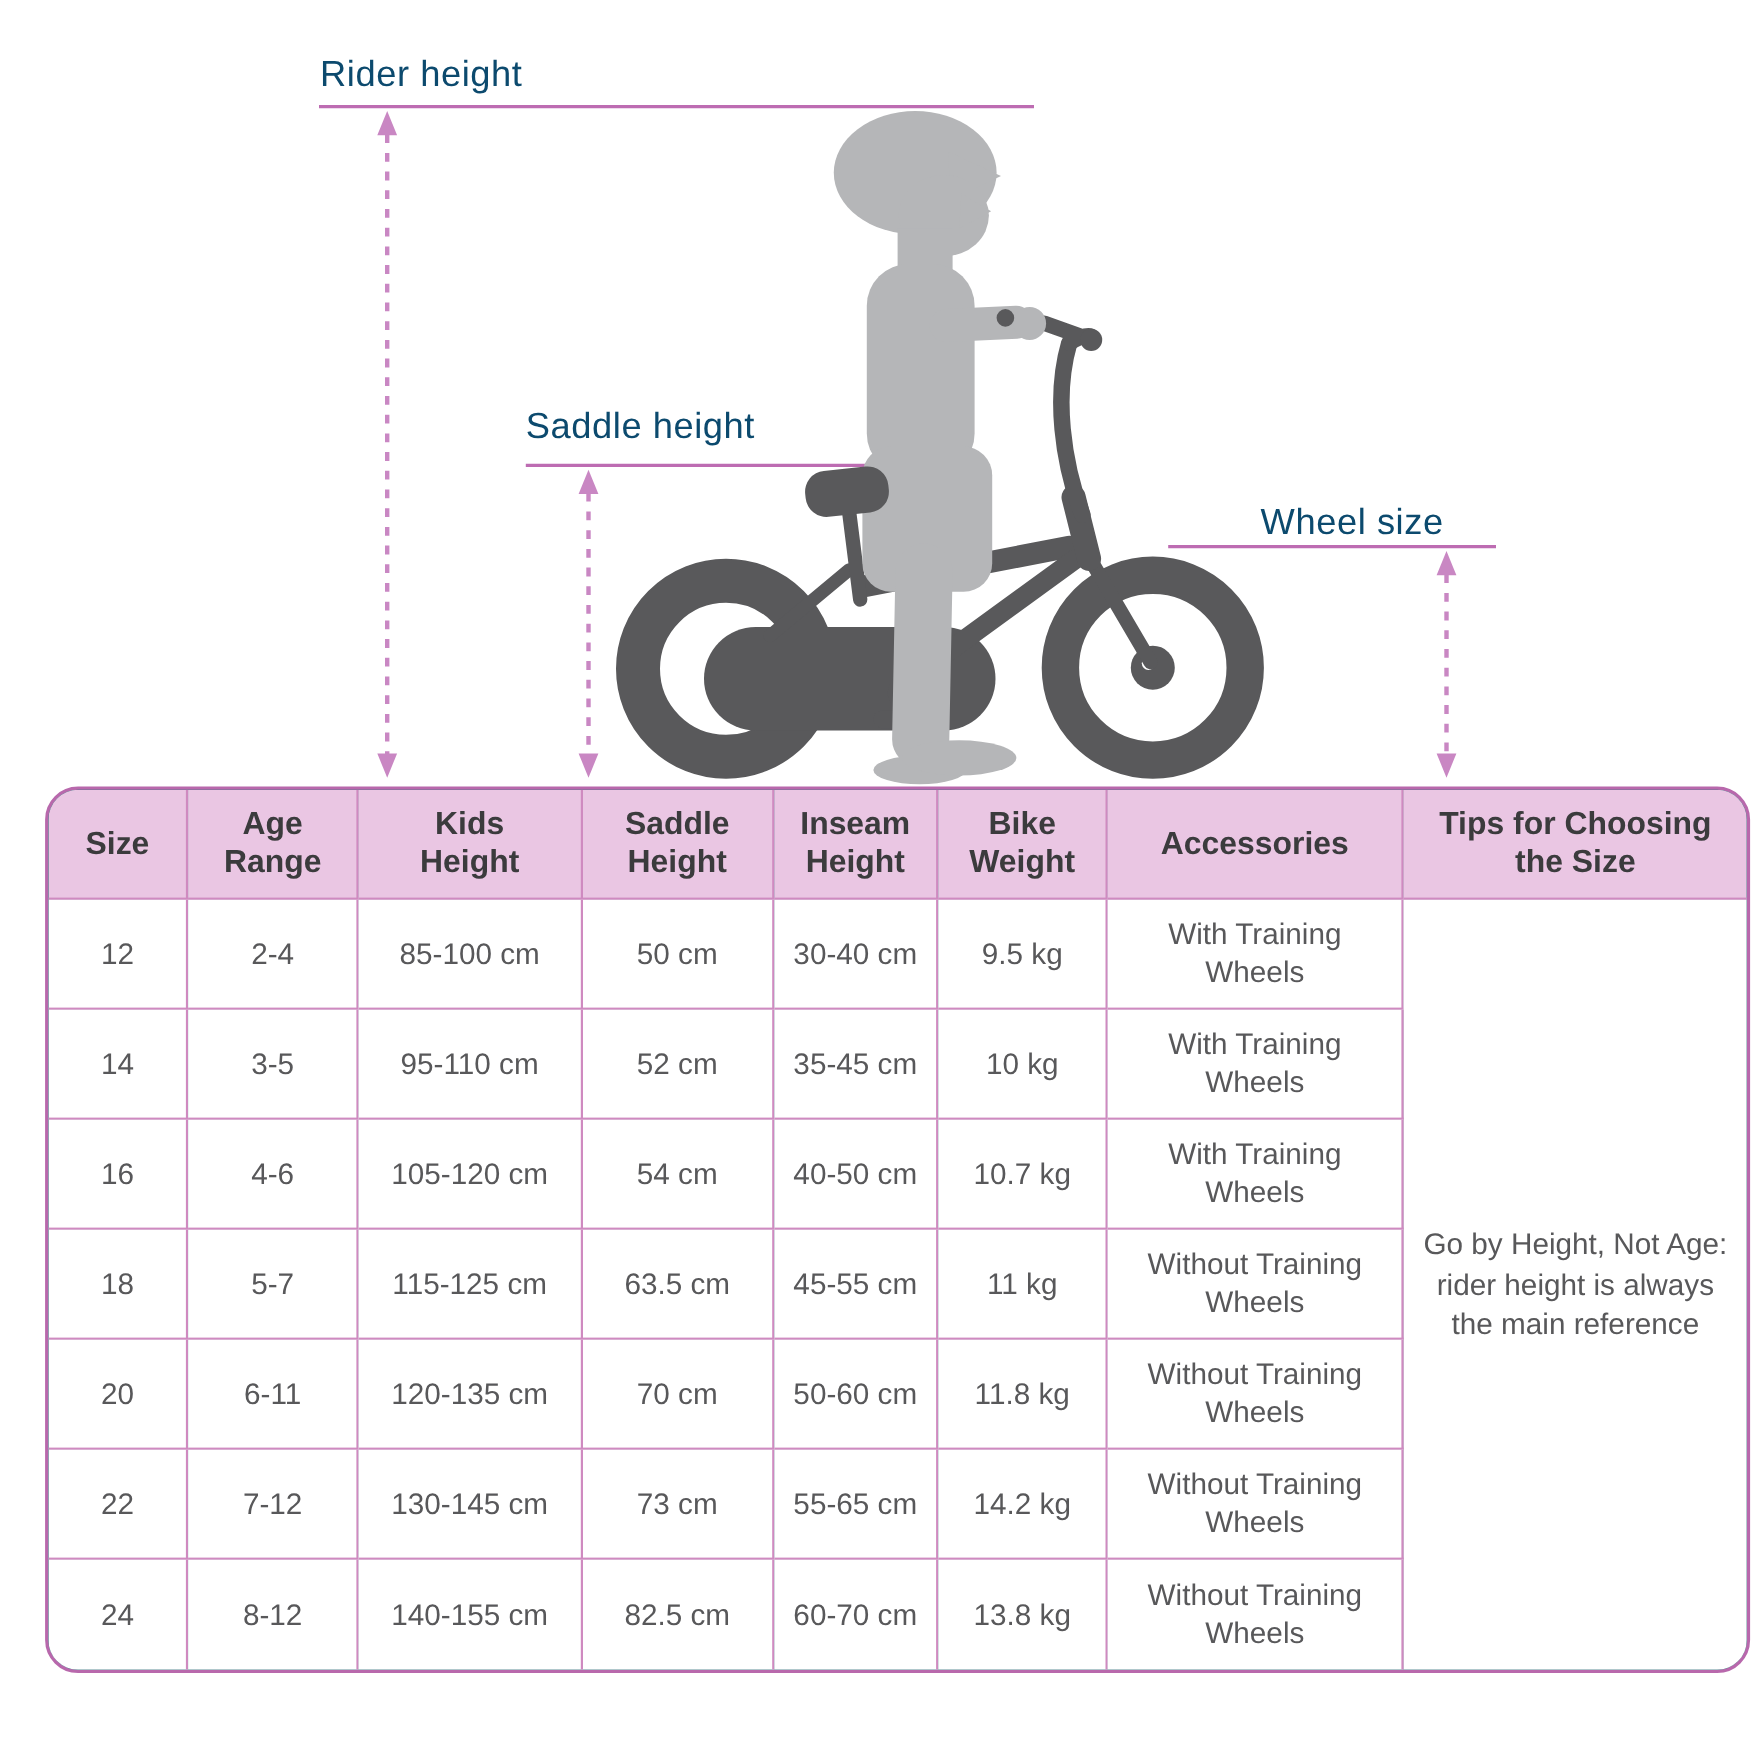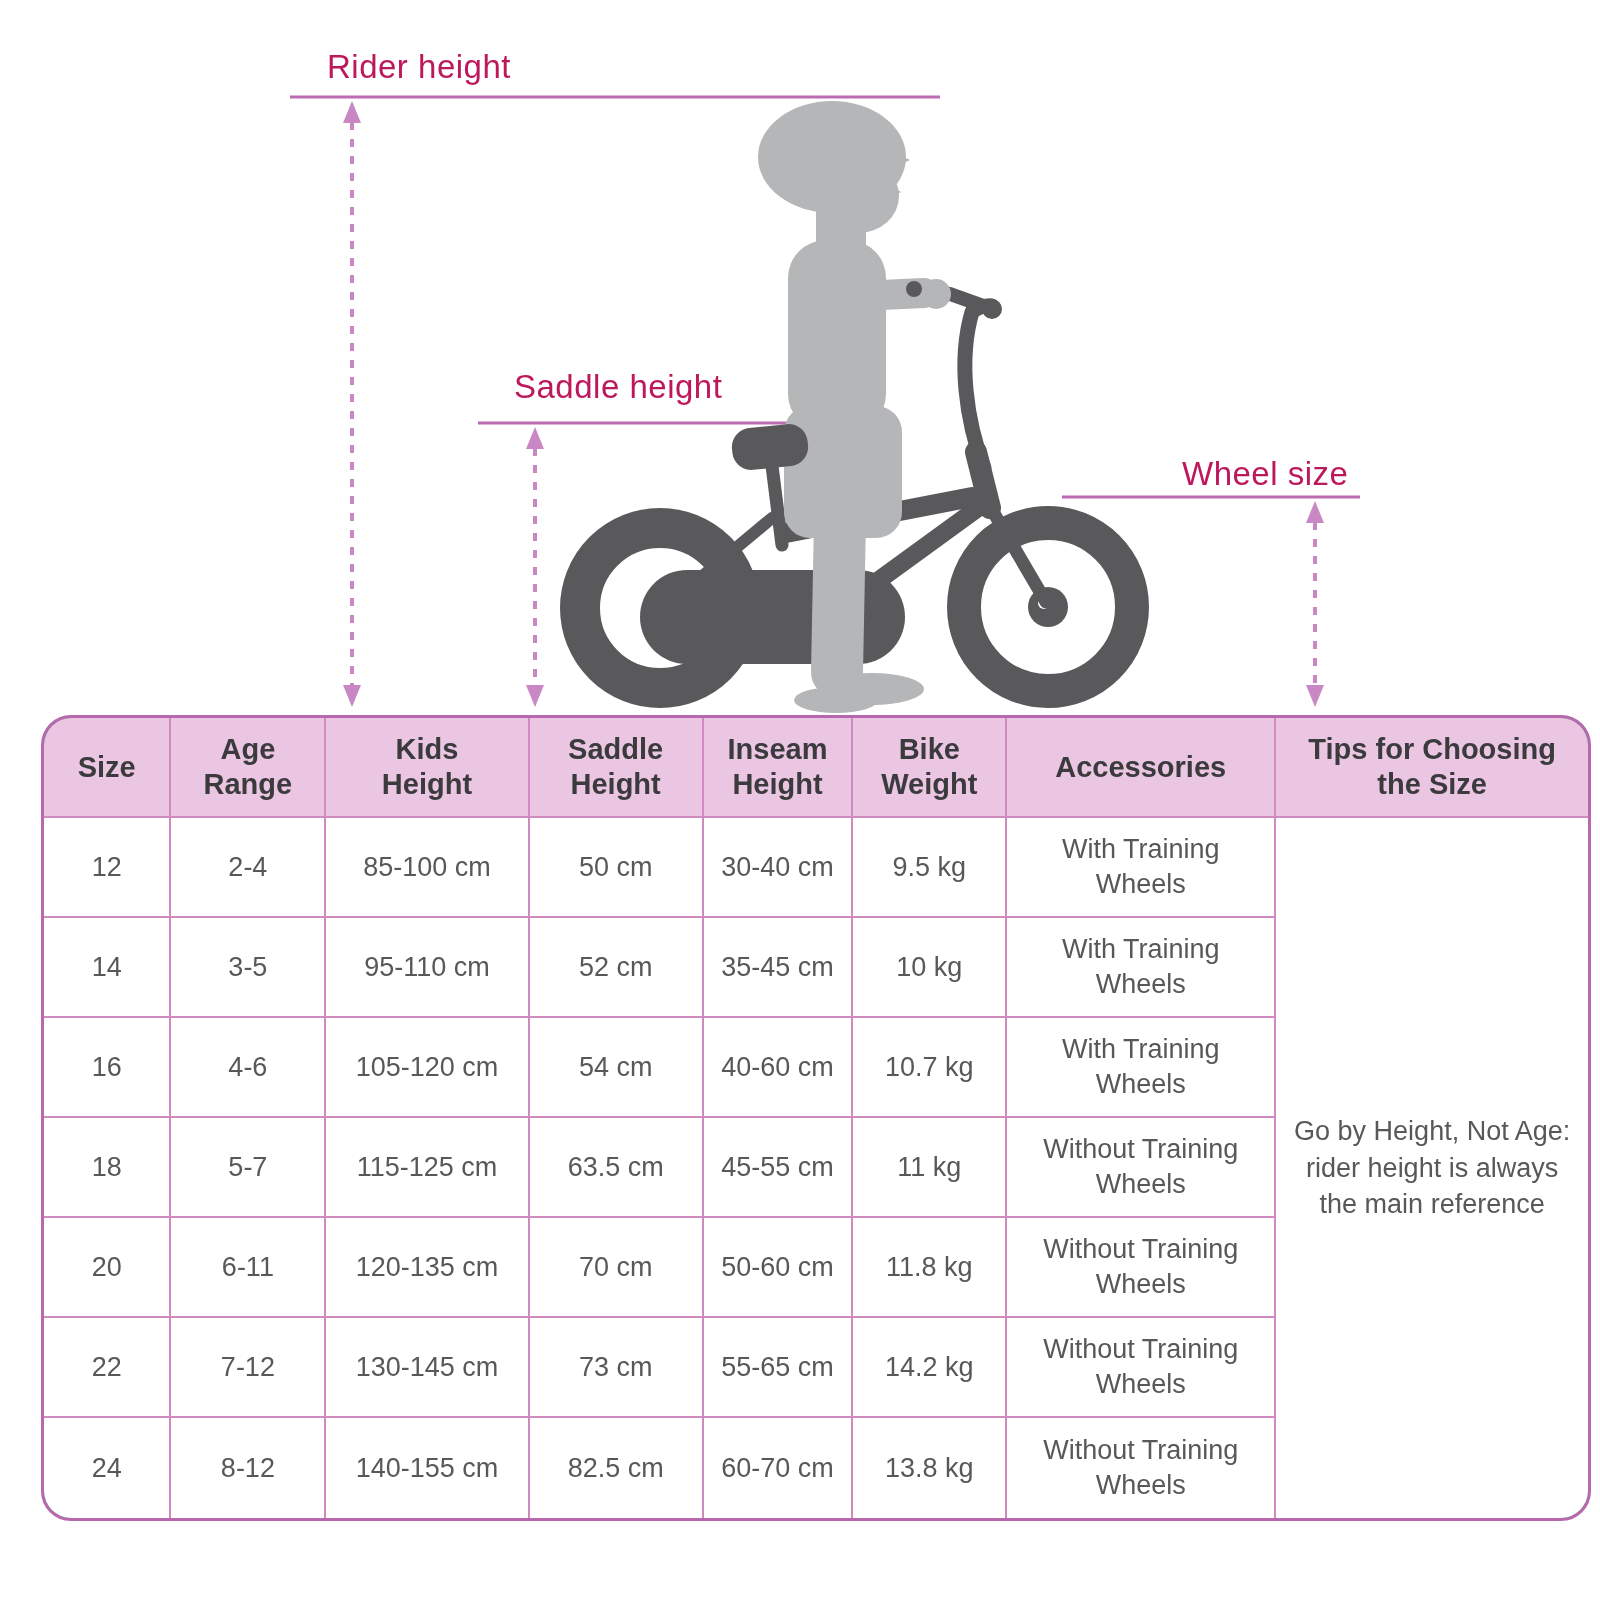--- a/index.html
+++ b/index.html
@@ -2,23 +2,22 @@
 <html><head>
 <meta charset="utf-8">
 <style>
   html,body{margin:0;padding:0;}
   body{
     width:1600px;height:1600px;position:relative;background:#ffffff;
     font-family:"Liberation Sans","DejaVu Sans",sans-serif;color:#58585a;
     overflow:hidden;
   }
   .measure-label{
-    position:absolute;font-size:33px;color:#be185d;letter-spacing:.5px;
+    position:absolute;font-size:33px;color:#0c4a6e;letter-spacing:.5px;
     white-space:nowrap;
-    margin-left:36px;
   }
   #illustration{position:absolute;left:0;top:0;}
   .table-wrap{
     position:absolute;left:41px;top:715px;width:1550px;
     border:3px solid #b868ac;border-radius:30px;overflow:hidden;background:#0f766e;
     box-sizing:border-box;
   }
   table.size-chart{
     border-collapse:separate;border-spacing:0;width:100%;table-layout:fixed;
   }
@@ -180,21 +179,21 @@
         <td><span>52 cm</span></td>
         <td><span>35-45 cm</span></td>
         <td><span>10 kg</span></td>
         <td><span class="wrap">With Training Wheels</span></td>
       </tr>
       <tr>
         <td><span>16</span></td>
         <td><span>4-6</span></td>
         <td><span>105-120 cm</span></td>
         <td><span>54 cm</span></td>
-        <td><span>40-60 cm</span></td>
+        <td><span>40-50 cm</span></td>
         <td><span>10.7 kg</span></td>
         <td><span class="wrap">With Training Wheels</span></td>
       </tr>
       <tr>
         <td><span>18</span></td>
         <td><span>5-7</span></td>
         <td><span>115-125 cm</span></td>
         <td><span>63.5 cm</span></td>
         <td><span>45-55 cm</span></td>
         <td><span>11 kg</span></td>

